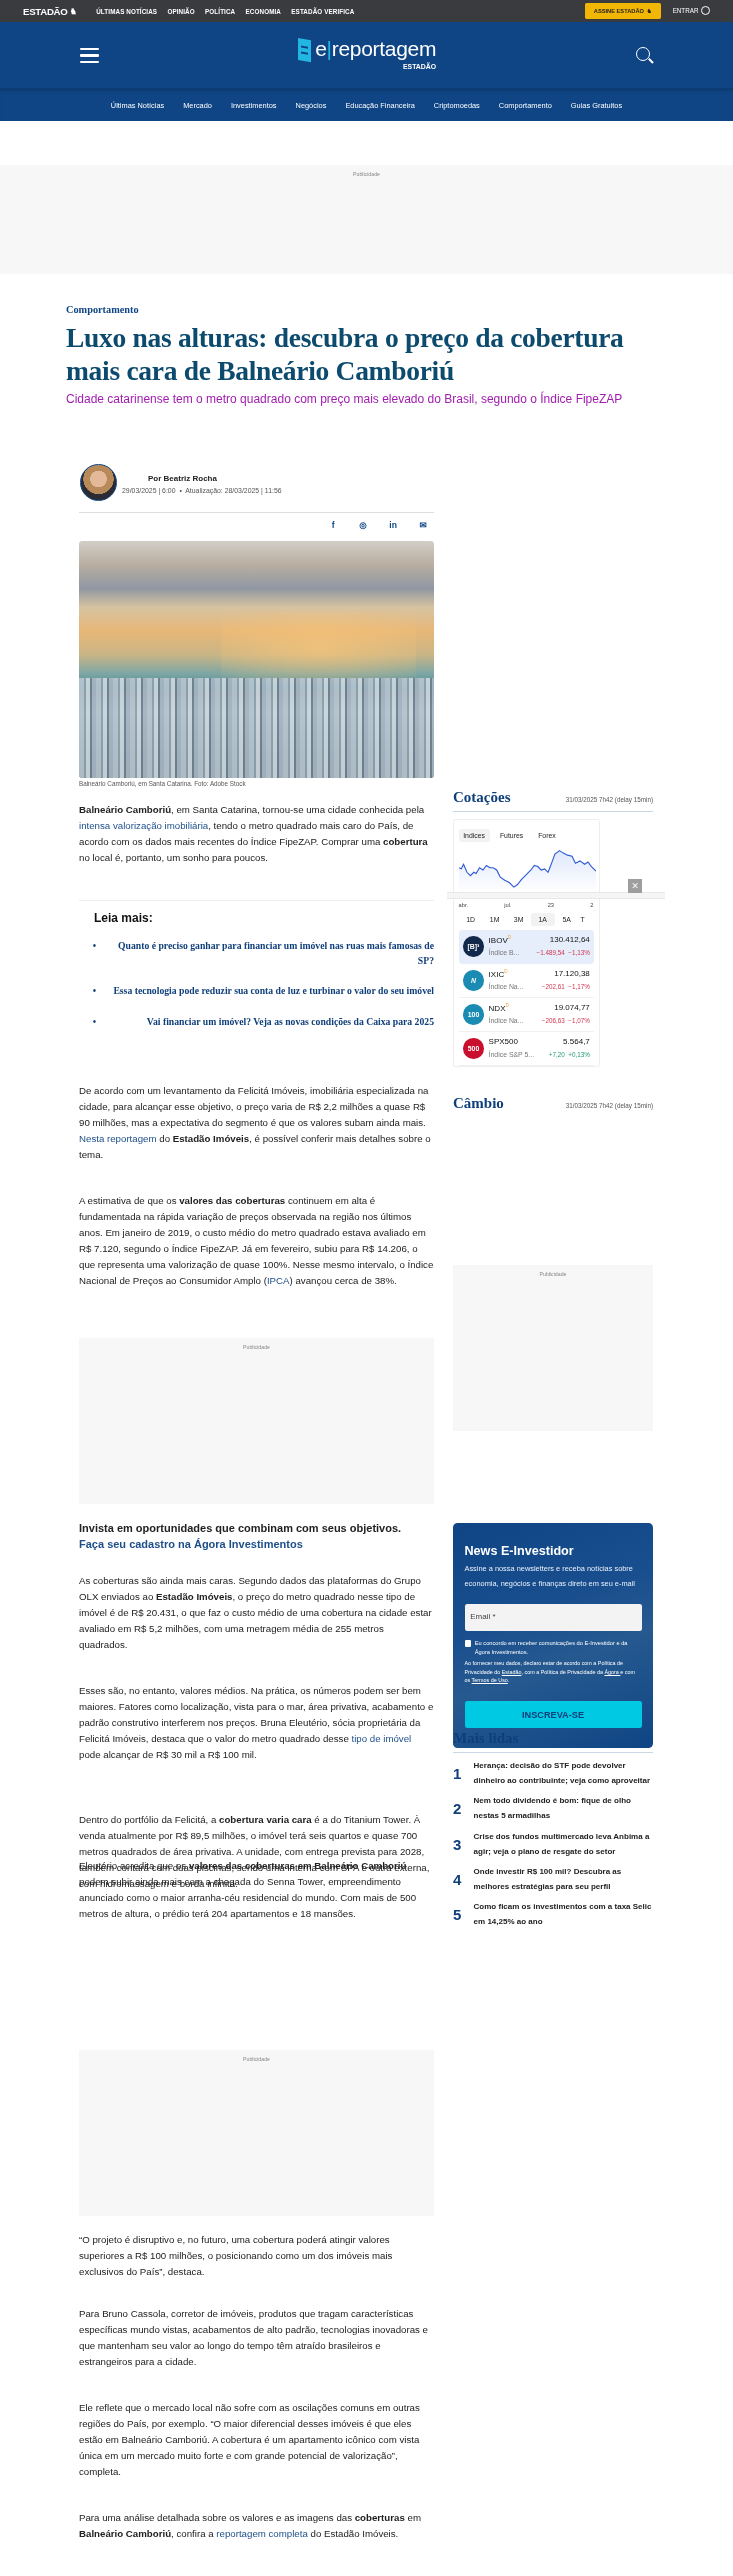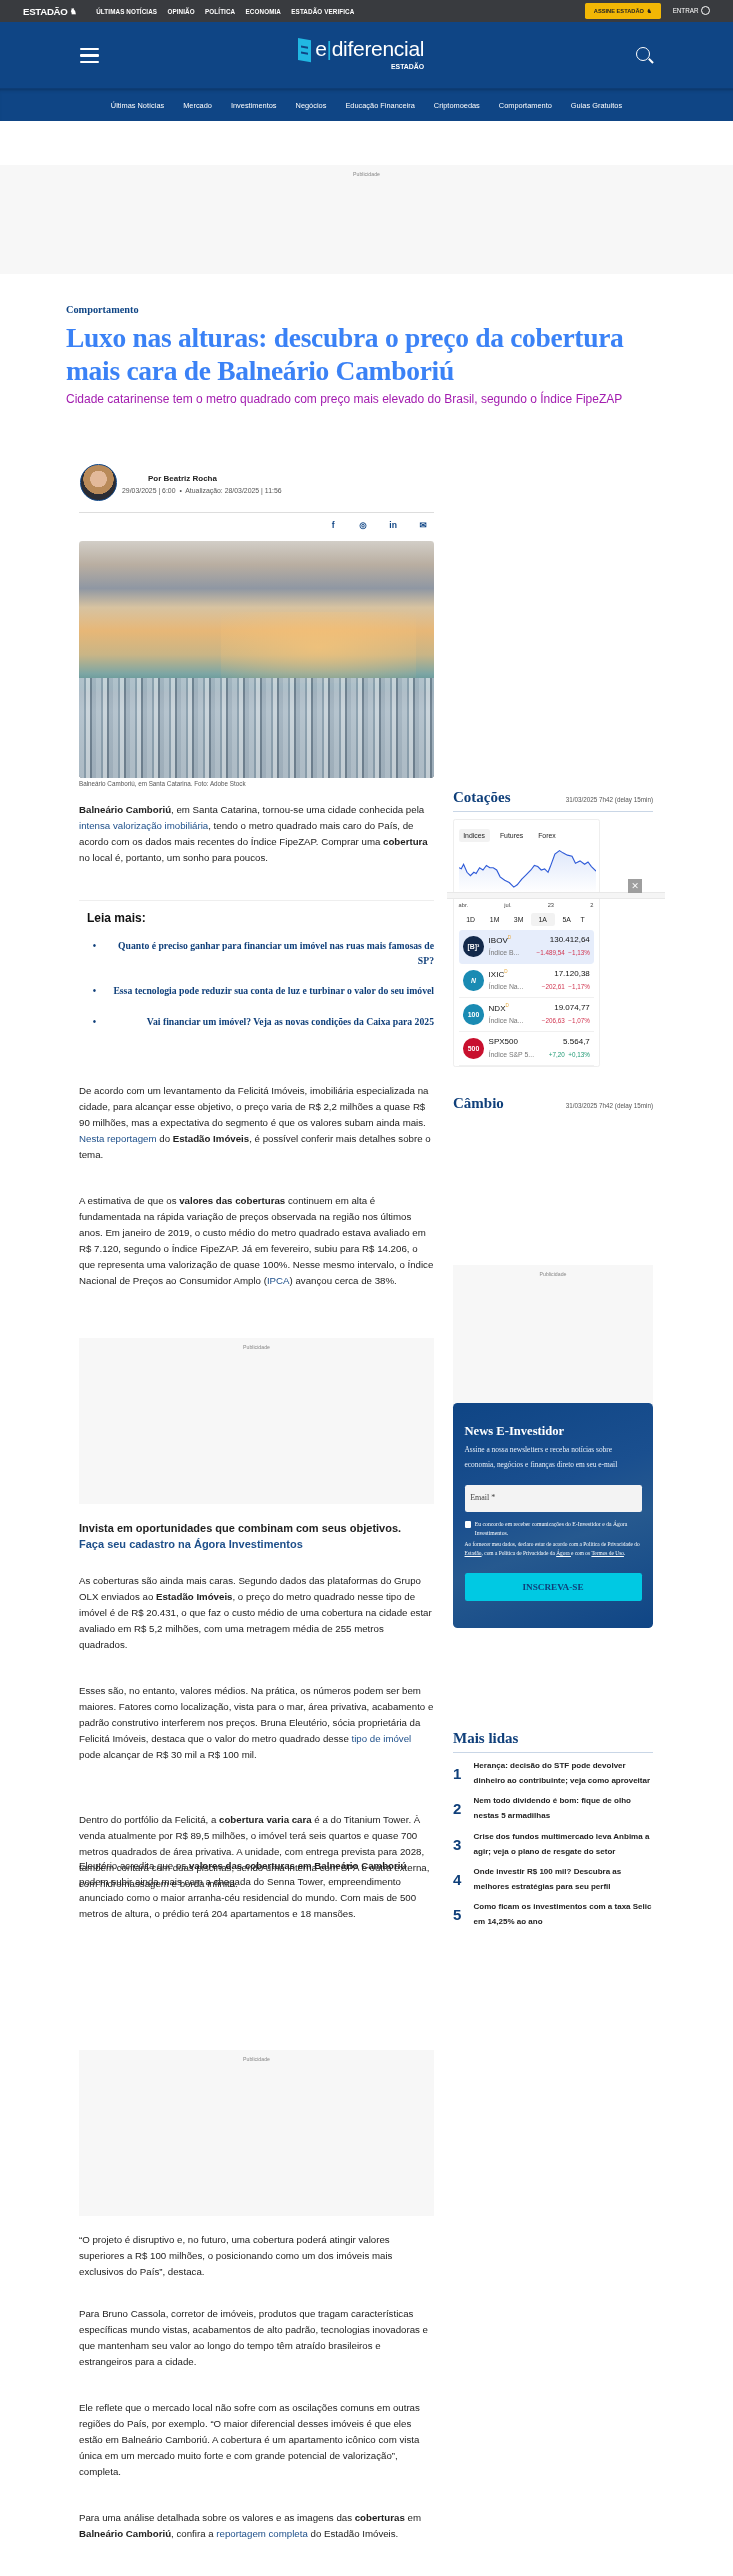--- a/index.html
+++ b/index.html
@@ -37,21 +37,21 @@
   .secnav { height: 33px; background: #0f4585; border-top: 0.6px solid #0d3c75; box-shadow: inset 0 3.4px 3.4px -2.3px rgba(0,0,0,0.25); display: flex; justify-content: center; align-items: center; gap: 19px; }
   .secnav a { color: #fff; font-size: 7.4px; }
 
   
   .ad-top { position: absolute; left: 0; top: 165px; width: 733px; height: 109px; background: #f7f7f7; }
   .ad-label { text-align: center; font-size: 5.2px; color: #888; padding-top: 5.7px; }
 
   
   .article { position: absolute; left: 66px; top: 304px; width: 600px; }
   .kicker { font-family: "Liberation Serif", serif; color: #0f4585; font-size: 10.3px; font-weight: bold; }
-  .title { font-family: "Liberation Serif", serif; font-weight: bold; font-size: 27.5px; line-height: 33px; color: #3b82f6; margin-top: 5.7px; letter-spacing: -0.3px; }
+  .title { font-family: "Liberation Serif", serif; font-weight: bold; font-size: 27.5px; line-height: 33px; color: #0c4a6e; margin-top: 5.7px; letter-spacing: -0.3px; }
   .subtitle { font-family: "Liberation Sans", sans-serif; font-size: 12px; line-height: 19.5px; color: #a21caf; margin-top: 3.4px; width: 600px; }
 
   .content { position: absolute; left: 79px; width: 355px; }
   .byline { position: absolute; left: 79px; top: 464px; width: 355px; }
   .byline .avatar { position: absolute; left: 1.1px; top: 0; width: 37px; height: 37px; border-radius: 50%; border: 1.7px solid #0f4585; background: radial-gradient(circle at 50% 40%, #e3b99a 0 30%, #b98a59 31% 55%, #2b2c33 56%); }
   .byline .por { position: absolute; left: 43px; top: 10.3px; font-size: 8px; font-weight: bold; color: #222; padding-left: 26px; }
   .byline .dates { position: absolute; left: 43px; top: 23px; font-size: 6.9px; color: #555; }
   .byline .divider { position: absolute; left: 0; top: 48px; width: 355px; height: 0.6px; background: #ddd; }
   .share { position: absolute; right: 6.9px; top: 56px; display: flex; gap: 22px; color: #0f4585; font-weight: bold; font-size: 8.6px; }
   .share span { display: inline-block; width: 8px; text-align: center; }
@@ -63,21 +63,21 @@
   .photo .city { position: absolute; left: 0; bottom: 0; width: 100%; height: 42%;
     background: repeating-linear-gradient(90deg, #b8c6d0 0 4.6px, #8ea2b0 4.6px 7.4px, #cfd9df 7.4px 11px, #6f8190 11px 13px, #a7b7c3 13px 17px); opacity: 0.9; }
   .photo .sea-glow { position: absolute; left: 40%; top: 30%; width: 55%; height: 30%; background: radial-gradient(ellipse, rgba(255,200,120,0.6), rgba(255,200,120,0)); }
   .caption { position: absolute; left: 79px; top: 780px; font-size: 6.3px; color: #555; }
 
   .p { font-size: 9.7px; line-height: 16px; color: #222; }
   .p b { font-weight: bold; }
   .p .lnk { color: #1d4f8a; }
 
   .leia { position: absolute; left: 79px; top: 900px; width: 355px; border-top: 1.1px solid #eee; padding-top: 10.3px; }
-  .leia h3 { font-size: 12px; font-weight: bold; color: #111; margin-left: 8px; }
+  .leia h3 { font-size: 12px; font-weight: bold; color: #111; margin-left: 15px; }
   .leia ul { list-style: none; margin-top: 12.6px; margin-left: 18.3px; }
   .leia li { font-family: "Liberation Serif", serif; font-weight: bold; color: #0f3f7a; font-size: 9.7px; line-height: 15px; margin-bottom: 15.5px; position: relative; padding-left: 6.9px; text-align: right; }
   .leia li::before { content: "•"; position: absolute; left: -4.6px; color: #0f3f7a; }
 
   .ad-mid { position: absolute; left: 79px; width: 355px; height: 166px; background: #f7f7f7; }
 
   .promo { position: absolute; left: 79px; top: 1520px; width: 355px; font-size: 11px; line-height: 16px; font-weight: bold; }
   .promo .l1 { color: #222; } .promo .l2 { color: #1d4f8a; }
 
   
@@ -103,22 +103,22 @@
   .qrow .nm { position: absolute; left: 30px; top: 19px; font-size: 6.9px; color: #777; }
   .qrow .px { position: absolute; right: 4.6px; top: 5.7px; font-size: 8px; color: #111; }
   .qrow .ch { position: absolute; right: 4.6px; top: 19px; font-size: 6.3px; }
   .neg { color: #d1344f; } .pos { color: #1f9a74; }
 
   .close-x { position: absolute; left: 628px; top: 879px; width: 14.3px; height: 13.7px; background: #9e9e9e; color: #fff; font-size: 9.2px; display: flex; align-items: center; justify-content: center; }
   .strip { position: absolute; left: 447px; top: 892px; width: 218px; height: 6.9px; background: #f5f5f5; border-top: 0.6px solid #e8e8e8; border-bottom: 0.6px solid #e8e8e8; }
 
   .ad-side { position: absolute; left: 453px; top: 1265px; width: 200px; height: 166px; background: #f7f7f7; }
 
-  .news { position: absolute; left: 453px; top: 1403px; width: 200px; height: 225px; border-radius: 4.6px;
-    background: linear-gradient(160deg, #0f4585 0%, #1a4f8f 40%, #26598f 60%, #0f4585 100%); color: #fff; padding: 20.6px 11.5px 0 11.5px; font-family: Liberation Serif, serif; }
+  .news { position: absolute; left: 453px; top: 1523px; width: 200px; height: 225px; border-radius: 4.6px;
+    background: linear-gradient(160deg, #0f4585 0%, #1a4f8f 40%, #26598f 60%, #0f4585 100%); color: #fff; padding: 20.6px 11.5px 0 11.5px; }
   .news h3 { font-size: 12.6px; font-weight: bold; }
   .news .desc { font-size: 7.4px; line-height: 15px; margin-top: 3.4px; color: #eaf1fa; }
   .news .email { margin-top: 12.6px; height: 27.5px; background: #f3f3f3; border-radius: 2.3px; color: #444; font-size: 8px; padding: 8.6px 5.7px; }
   .news .agree { display: flex; gap: 3.4px; margin-top: 8px; font-size: 5.7px; line-height: 8.6px; }
   .news .agree .cb { width: 6.9px; height: 6.9px; background: #fff; border-radius: 1.1px; flex: none; margin-top: 1.1px; }
   .news .legal { font-size: 5.4px; line-height: 8.6px; margin-top: 2.9px; }
   .news .legal u { text-decoration: underline; }
   .news .btn { margin-top: 16px; height: 27.5px; background: #00c9e3; border-radius: 2.3px; color: #0f3f7a; font-weight: bold; font-size: 9.2px; display: flex; align-items: center; justify-content: center; }
 
   .mais { position: absolute; left: 453px; top: 1730px; width: 200px; }
@@ -154,21 +154,21 @@
 </div>
 
 <div class="header">
   <div class="menu">
       <span></span>
       <span></span>
       <span></span>
     </div>
   <a class="logo">
     <div class="e-mark"></div>
-    <div class="word"><span>e</span><span class="bar">|</span><span>diferencial</span></div>
+    <div class="word"><span>e</span><span class="bar">|</span><span>reportagem</span></div>
     <div class="sub">ESTADÃO</div>
   </a>
   <div class="search">
       <div class="ring"></div>
       <div class="handle"></div>
     </div>
 </div>
 
 <nav class="secnav">
   <a>Últimas Notícias</a>

